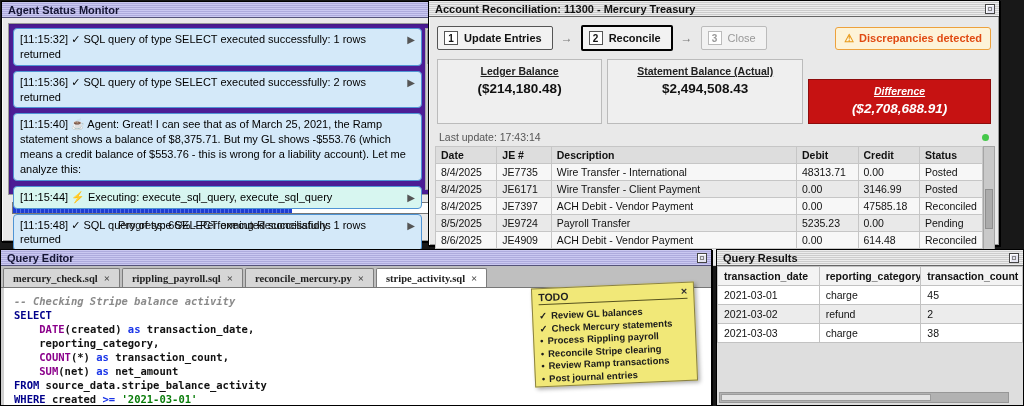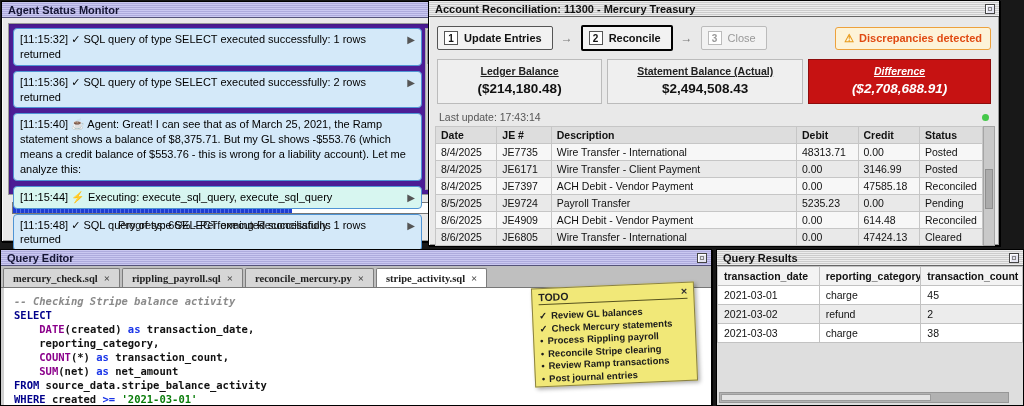--- a/index.html
+++ b/index.html
@@ -51,21 +51,21 @@
   .step-arrow { color:#777; font-size:12px; }
   .alert-badge { margin-left:auto; background:#fdf3d8; border:1px solid #eda13c; border-radius:3px;
                  color:#e04a12; font-size:11px; font-weight:bold; padding:4px 8px; display:flex; gap:5px; align-items:center; }
   .alert-badge .warn-icon { color:#e89a1c; font-size:11px; }
   .balance-row { display:flex; gap:5px; padding:2px 8px 6px 8px; }
   .balance-card { background:#efefef; border:1px solid #bbb; text-align:center; padding:5px 4px 7px 4px; }
   .balance-card .bal-label { font-size:10.5px; font-weight:bold; text-decoration:underline; color:#222; margin-bottom:4px; }
   .balance-card .bal-value { font-size:13.5px; font-weight:bold; color:#111; }
   .balance-card.b0 { flex:167; }
   .balance-card.b1 { flex:200; }
-  .balance-card.b2 { flex:186; background:#c61212; border-color:#8d0c0c; }
+  .balance-card.b2 { flex:186; background:#c61212; border-color:#8d0c0c;margin-top:20px; }
   .balance-card.b2 .bal-label, .balance-card.b2 .bal-value { color:#fff; font-style:italic; }
   .update-row { display:flex; align-items:center; padding:1px 10px 3px 10px; }
   .last-update { font-size:10.5px; color:#555; }
   .live-dot { margin-left:auto; width:7px; height:7px; border-radius:50%; background:#45c84a; }
   .recon-table-wrap { margin:0 4px 0 6px; display:flex; }
   table.recon { border-collapse:collapse; flex:1; table-layout:fixed; }
   table.recon th, table.recon td { border:1px solid #c6c6c6; font-size:10.5px; text-align:left;
                                    padding:2px 5px; white-space:nowrap; overflow:hidden; color:#111; }
   table.recon th { background:#ddd; font-weight:bold; }
   table.recon tr:nth-child(odd) td { background:#f7f7f7; }

